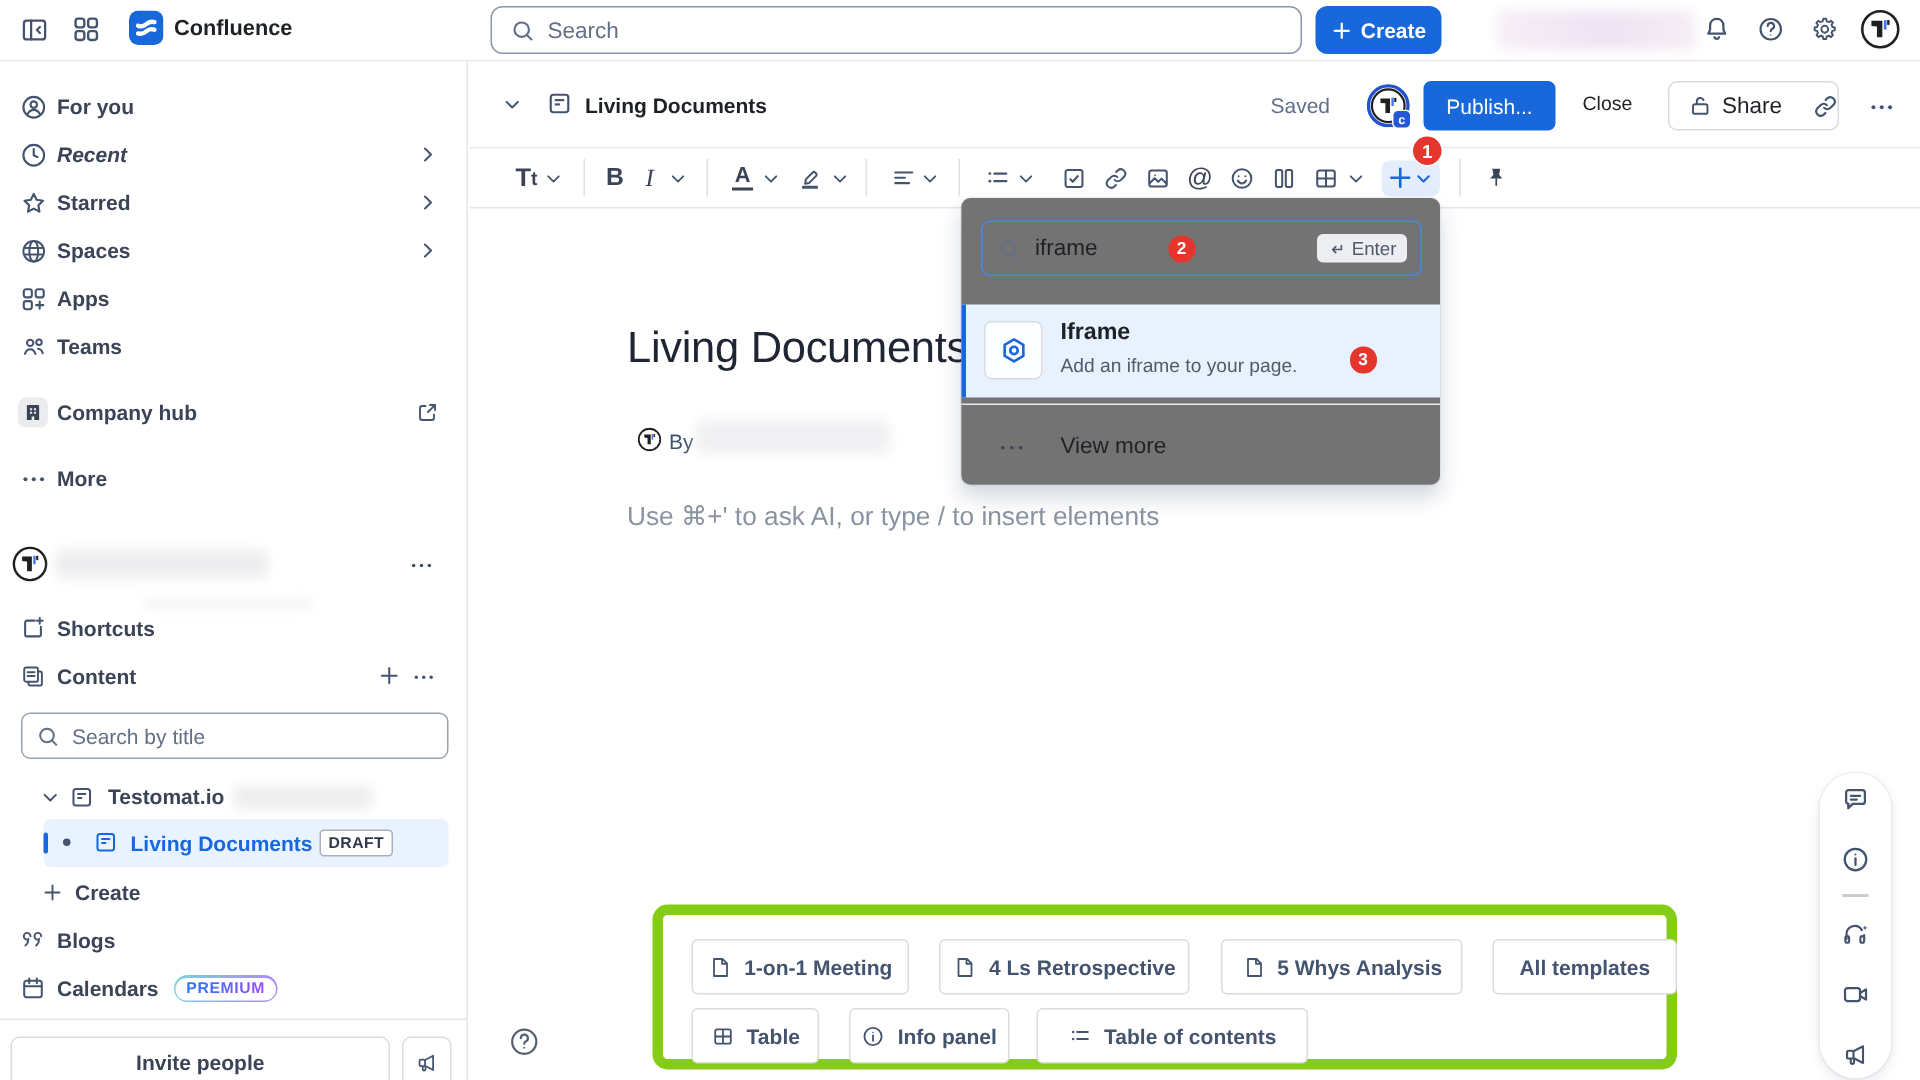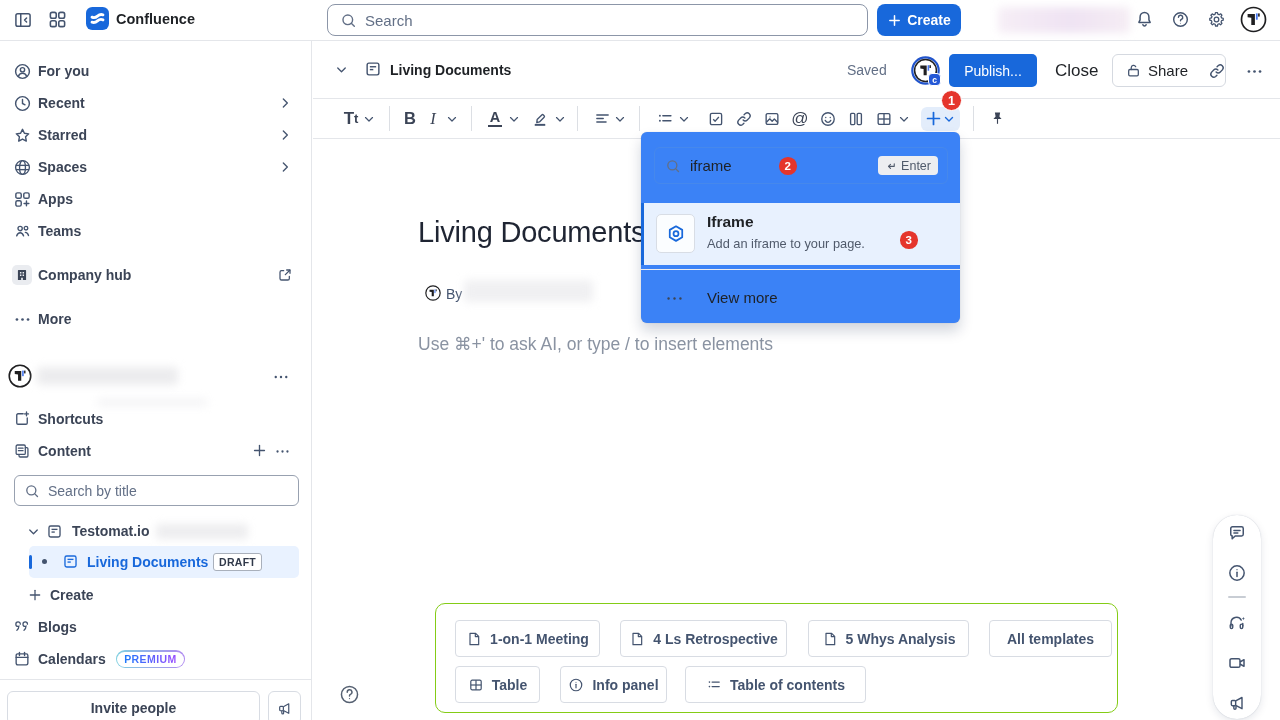--- a/index.html
+++ b/index.html
@@ -29,28 +29,28 @@
   .srow .icw { width:20px; height:20px; display:flex; align-items:center; justify-content:center; flex:none;}
   .chevR { position:absolute; right:19px; top:8px; }
   
   #crumbrow { position:absolute; left:313px; top:41px; width:967px; height:58px;
     border-bottom:1px solid #E4E6EA; background:#fff; }
   #toolbar { position:absolute; left:313px; top:99px; width:967px; height:40px;
     border-bottom:1px solid #E4E6EA; background:#fff; }
   .tbi { position:absolute; top:0; height:39px; display:flex; align-items:center; justify-content:center; }
   .tdiv { position:absolute; top:7px; width:1px; height:25px; background:#DCDFE4; }
   
-  #dd { position:absolute; left:641px; top:132px; width:319px; height:191px; background:#3b82f6;
+  #dd { position:absolute; left:641px; top:132px; width:319px; height:191px; background:#737373;
     border-radius:6px; box-shadow:0 0 1px rgba(9,30,66,.25), 0 8px 14px rgba(9,30,66,.18); z-index:30; }
   
   #rail { position:absolute; left:1213px; top:515px; width:48px; height:204px; background:#fff;
     border-radius:24px; box-shadow:0 0 1px rgba(9,30,66,.25), 0 3px 8px rgba(9,30,66,.10); z-index:5;}
   
   #tpl { position:absolute; left:435px; top:603px; width:683px; height:110px;
-    border:1px solid #84cc16; border-radius:10px; background:#fff; }
+    border:7px solid #84cc16; border-radius:10px; background:#fff; }
   .tbtn { position:absolute; height:37px; border:1px solid #D8DCE3; border-radius:4px;
     display:flex; align-items:center; justify-content:center; gap:8px; color:#44546F;
     font-size:14px; font-weight:600; background:#fff; }
 </style>
 </head>
 <body>
 <div id="app">
 <div id="hdr">
   <div class="hbtn ic" style="left:13px;">
     <svg width="20" height="20" viewBox="0 0 24 24" fill="none" stroke="currentColor" stroke-width="1.8" stroke-linecap="round" stroke-linejoin="round">
@@ -122,21 +122,21 @@
   <div class="srow" style="top:14px;">
         <span class="icw ic">
           <svg width="19" height="19" viewBox="0 0 24 24" fill="none" stroke="currentColor" stroke-width="1.8">
             <circle cx="12" cy="12" r="8.7"></circle>
             <circle cx="12" cy="9.8" r="2.7"></circle>
             <path d="M6.8 17.8c1.2-2.4 3-3.6 5.2-3.6s4 1.2 5.2 3.6" stroke-linecap="round"></path>
           </svg>
         </span>
         <span class="lbl">For you</span>
       </div>
-  <div class="srow" style="top:46px;">
+  <div class="srow" style="top:46px;font-style:italic;">
         <span class="icw ic">
           <svg width="19" height="19" viewBox="0 0 24 24" fill="none" stroke="currentColor" stroke-width="1.8" stroke-linecap="round">
             <circle cx="12" cy="12" r="8.7"></circle>
             <polyline points="12,6.8 12,12 15.2,13.6"></polyline>
           </svg>
         </span>
         <span class="lbl">Recent</span>
     <span class="chevR ic">
           <svg width="16" height="16" viewBox="0 0 24 24" fill="none" stroke="currentColor" stroke-width="2" stroke-linecap="round" stroke-linejoin="round">
             <polyline points="9.5,6 15.5,12 9.5,18"></polyline>
@@ -377,21 +377,21 @@
           <rect x="18.5" y="9.2" width="1.4" height="2.8" fill="#1F1F21"></rect>
         </svg>
     <span class="abs" style="left:17px; top:17px;">
           <svg width="13" height="13" viewBox="0 0 13 13">
             <rect x="0.5" y="0.5" width="12" height="12" rx="3.5" fill="#2458D6" stroke="#fff" stroke-width="1"></rect>
             <text x="6.5" y="9.8" text-anchor="middle" font-size="8.5" font-weight="700" fill="#fff" font-family="Liberation Sans">c</text>
           </svg>
         </span>
   </span>
   <span class="abs" style="left:636px; top:13px; width:88px; height:33px; background:#1868DB; border-radius:5px; color:#fff; font-size:14px; font-weight:400; display:flex; align-items:center; justify-content:center;">Publish...</span>
-  <span class="abs" style="left:742px; top:20px; font-size:17px; font-weight:500; color:#1E2125;">Close</span>
+  <span class="abs" style="left:742px; top:20px; font-size:13px; font-weight:500; color:#1E2125;">Close</span>
   <span class="abs" style="left:799px; top:13px; width:114px; height:33px; border:1px solid #D5D9E0; border-radius:6px; display:flex; align-items:center;">
     <span class="ic" style="margin-left:12px;">
           <svg width="17" height="17" viewBox="0 0 24 24" fill="none" stroke="currentColor" stroke-width="1.8" stroke-linecap="round">
             <rect x="5.2" y="10.6" width="13.6" height="9" rx="1.8"></rect>
             <path d="M8.8 10.6V8a3.3 3.3 0 0 1 6.3-1.4"></path>
           </svg>
         </span>
     <span style="margin-left:6px; font-size:15px; font-weight:500; color:#1E2125;">Share</span>
     <span style="margin-left:11px; width:1px; height:31px; background:#D5D9E0;"></span>
     <span class="ic" style="margin-left:9px;">

